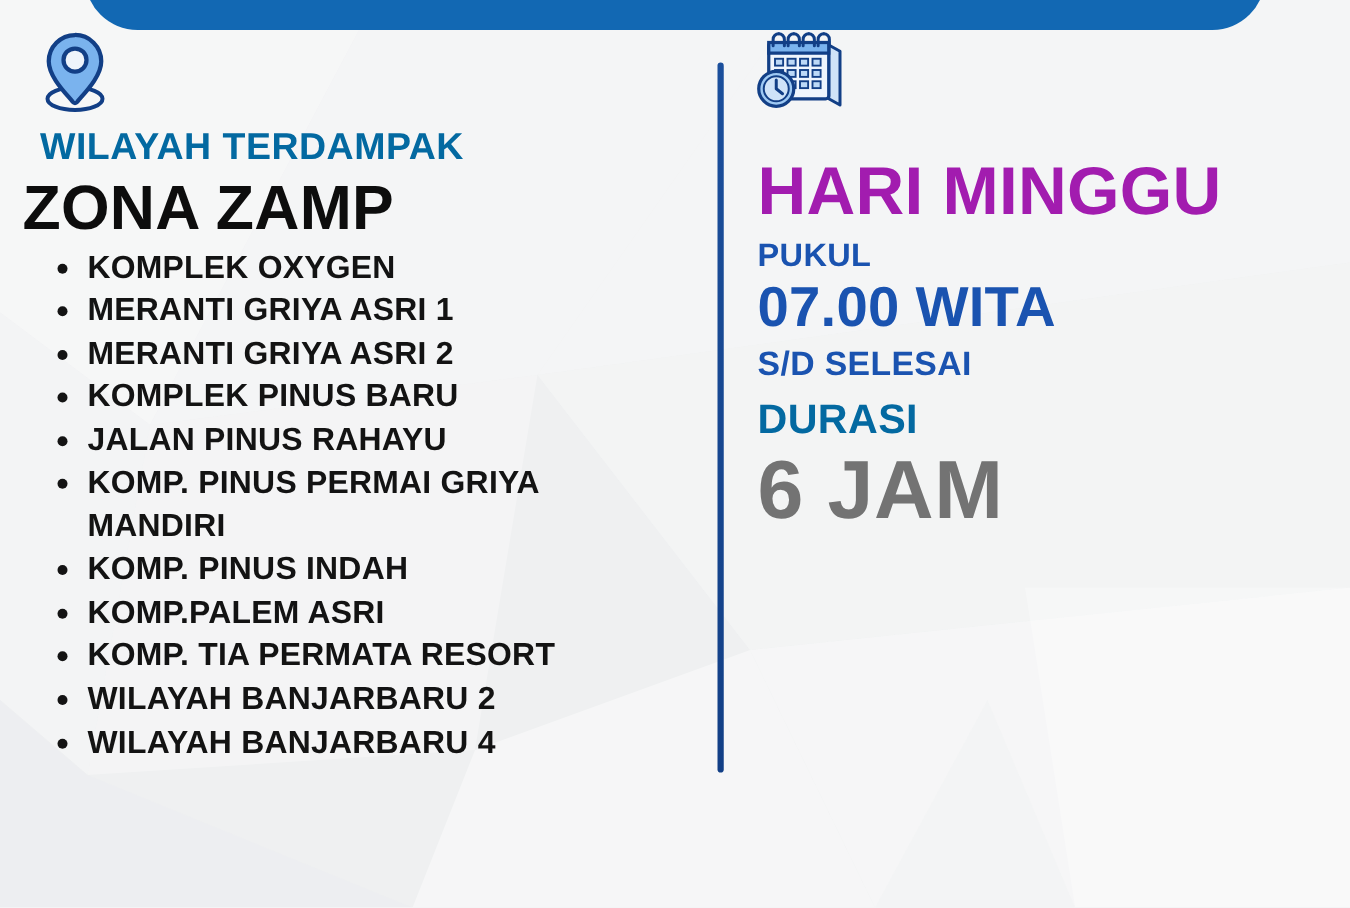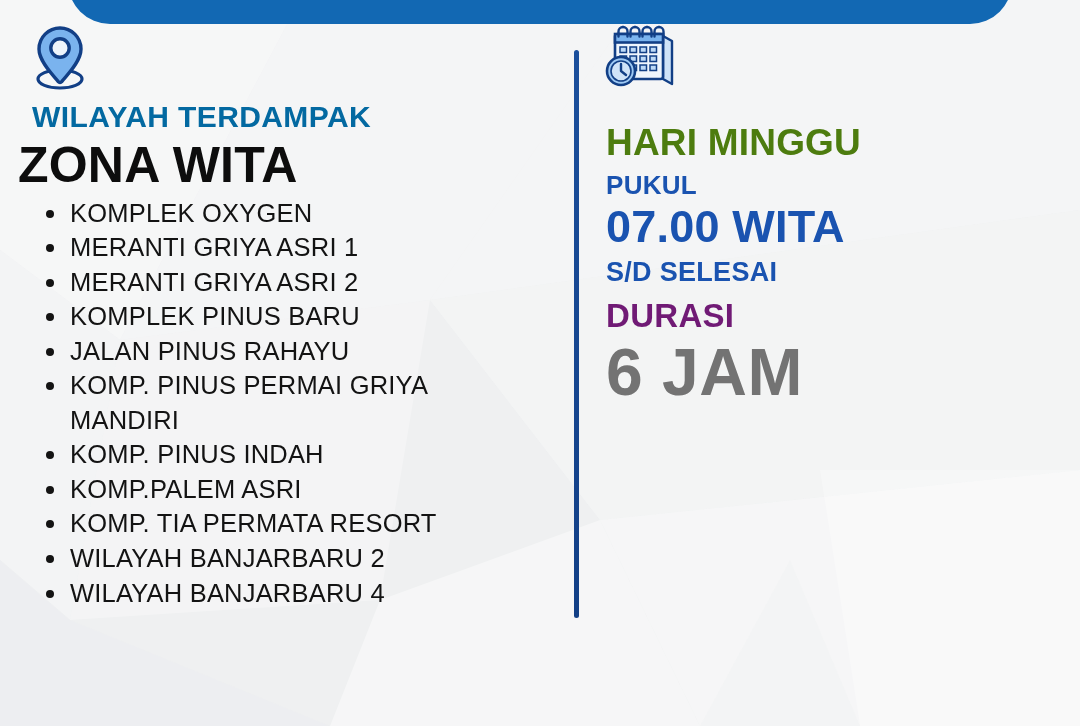--- a/index.html
+++ b/index.html
@@ -110,42 +110,42 @@
 
   
   .area-list {
     list-style: none;
     margin: 4px 0 0 0;
     padding: 0 20px 0 44px;
   }
   .area-list li {
     position: relative;
     font-size: 25.5px;
-    font-weight: 400;
+    font-weight: 700;
     color: #131313;
     letter-spacing: 0.2px;
     line-height: 1.355;
     padding-left: 26px;
   }
   .area-list li::before {
     content: "";
     position: absolute;
     left: 2px;
     top: 14px;
     width: 8px;
     height: 8px;
     border-radius: 50%;
     background: #131313;
   }
 
   
   .big-day {
-    font-size: 37px;
-    font-weight: 800;
-    color: #4d7c0f;
+    font-size: 54px;
+    font-weight: 800;
+    color: #a21caf;
     letter-spacing: 0.2px;
     line-height: 1.05;
     margin: 30px 0 0 10px;
   }
   .date-line {
     font-size: 40px;
     font-weight: 800;
     color: #1a53b0;
     letter-spacing: 0.2px;
     line-height: 1.1;
@@ -171,21 +171,21 @@
     font-size: 27px;
     font-weight: 800;
     color: #1a53b0;
     letter-spacing: 0.3px;
     line-height: 1.1;
     margin: 6px 0 0 10px;
   }
   .label-dur {
     font-size: 33px;
     font-weight: 800;
-    color: #701a75;
+    color: #0369a1;
     letter-spacing: 0.3px;
     line-height: 1.1;
     margin: 10px 0 0 10px;
   }
   .dur-value {
     font-size: 66px;
     font-weight: 800;
     color: #737373;
     letter-spacing: 0.5px;
     line-height: 1.05;
@@ -227,21 +227,21 @@
 
       <span class="icon-wrap">
         <svg width="56" height="68" viewBox="0 0 56 68" xmlns="http://www.w3.org/2000/svg">
           <ellipse cx="28" cy="55" rx="22" ry="9" fill="none" stroke="#123f86" stroke-width="3.2"></ellipse>
           <path d="M28 4 C16.4 4 7 13.4 7 25 C7 38 22 52 26.3 57.6 C27.2 58.7 28.8 58.7 29.7 57.6 C34 52 49 38 49 25 C49 13.4 39.6 4 28 4 Z" fill="#7ab3ee" stroke="#123f86" stroke-width="3.4" stroke-linejoin="round"></path>
           <circle cx="28" cy="24" r="9.2" fill="#eef4fb" stroke="#123f86" stroke-width="3.4"></circle>
         </svg>
       </span>
 
       <div class="section-title">WILAYAH TERDAMPAK</div>
-      <div class="zone-title">ZONA WITA</div>
+      <div class="zone-title">ZONA ZAMP</div>
 
       <ul class="area-list">
         <li>KOMPLEK OXYGEN</li>
         <li>MERANTI GRIYA ASRI 1</li>
         <li>MERANTI GRIYA ASRI 2</li>
         <li>KOMPLEK PINUS BARU</li>
         <li>JALAN PINUS RAHAYU</li>
         <li>KOMP. PINUS PERMAI GRIYA MANDIRI</li>
         <li>KOMP. PINUS INDAH</li>
         <li>KOMP.PALEM ASRI</li>

